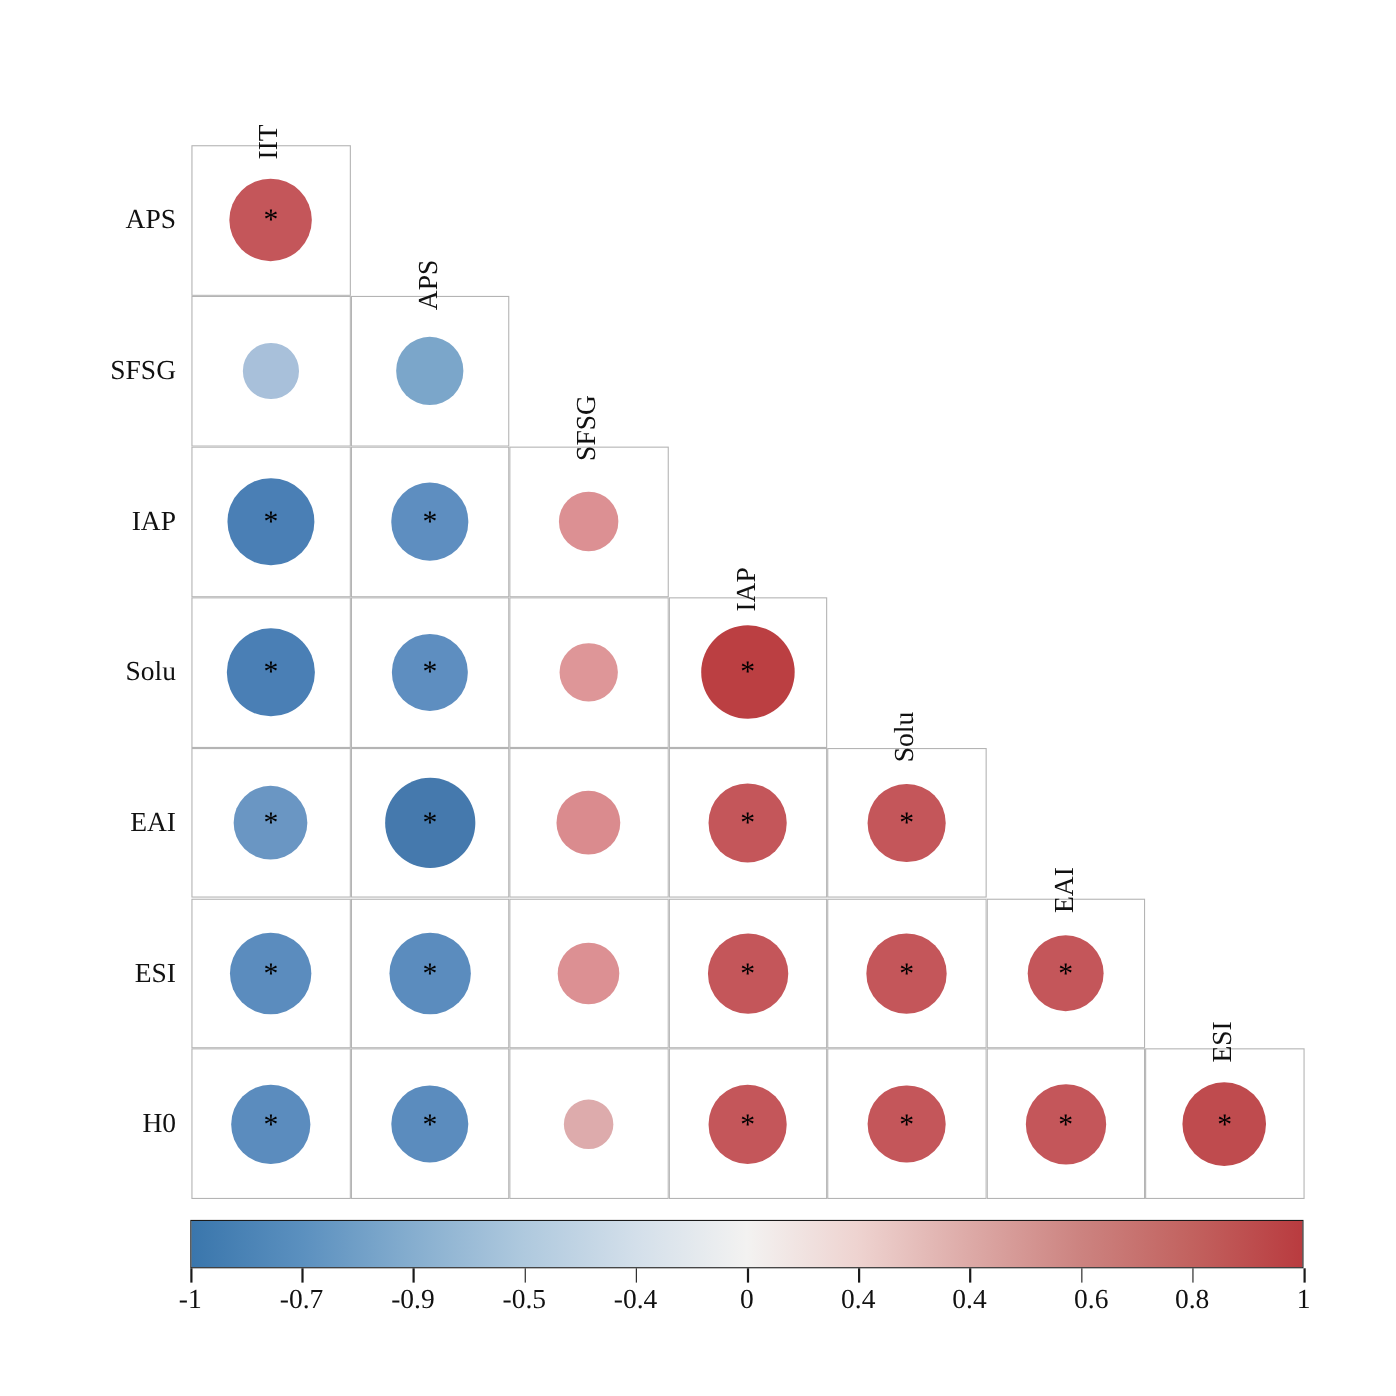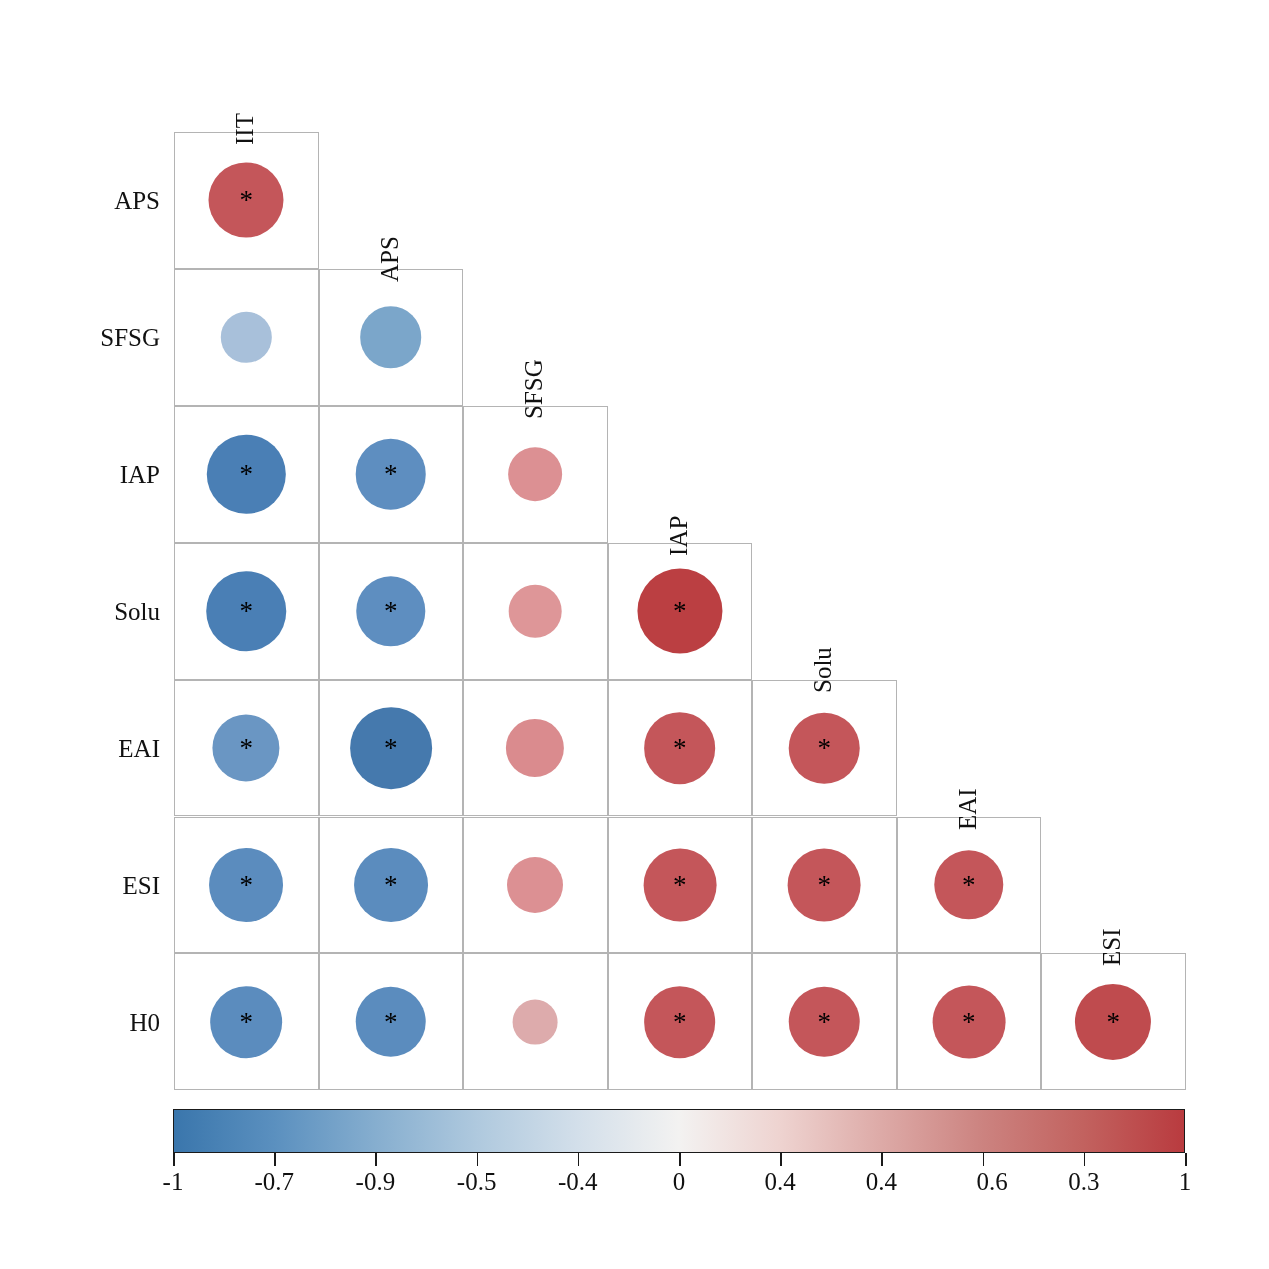--- a/index.html
+++ b/index.html
@@ -194,19 +194,19 @@
         <div class="ticklab" style="left: 404.8px;">-0.4</div>
         <div class="tick" style="left: 506px;"></div>
         <div class="ticklab" style="left: 506px;">0</div>
         <div class="tick" style="left: 607.2px;"></div>
         <div class="ticklab" style="left: 607.2px;">0.4</div>
         <div class="tick" style="left: 708.4px;"></div>
         <div class="ticklab" style="left: 708.4px;">0.4</div>
         <div class="tick" style="left: 809.6px;"></div>
         <div class="ticklab" style="left: 771px; margin-left: 48px;">0.6</div>
         <div class="tick" style="left: 910.8px;"></div>
-        <div class="ticklab" style="left: 910.8px;">0.3</div>
+        <div class="ticklab" style="left: 910.8px;">0.8</div>
         <div class="tick" style="left: 1012px;"></div>
         <div class="ticklab" style="left: 1012px;">1</div>
       </div>
   </div>
 
 </div>
 
 </body></html>

